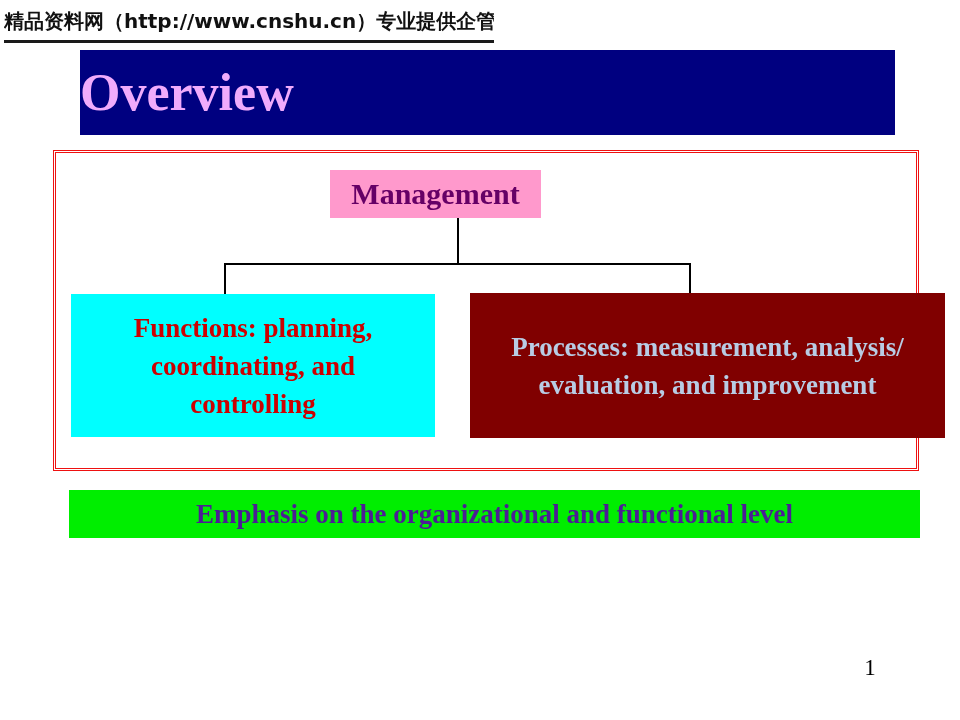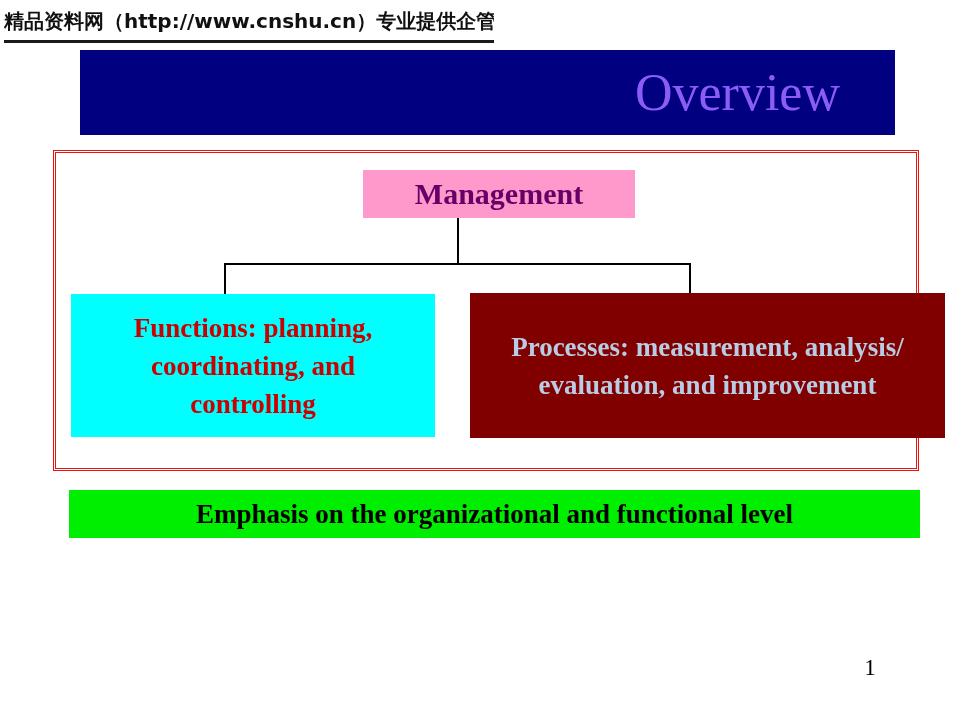--- a/index.html
+++ b/index.html
@@ -45,24 +45,24 @@
     height: 85px;
     background: #000080;
   }
   #title-text {
     position: absolute;
     left: 0;
     top: 0;
     width: 760px;
     height: 85px;
     line-height: 85px;
-    text-align: right;
-    color: #8b5cf6;
+    text-align: left;
+    color: #f0abfc;
     font-size: 52px;
-    font-weight: normal;
+    font-weight: bold;
     font-family: "Liberation Serif", "DejaVu Serif", serif;
   }
 
   
   #diagram-frame {
     position: absolute;
     left: 53px;
     top: 150px;
     width: 866px;
     height: 321px;
@@ -97,23 +97,23 @@
   #conn-right-drop {
     left: 689px;
     top: 263px;
     width: 2px;
     height: 32px;
   }
 
   
   #box-management {
     position: absolute;
-    left: 363px;
+    left: 330px;
     top: 170px;
-    width: 272px;
+    width: 211px;
     height: 48px;
     background: #ff99cc;
     color: #660066;
     font-size: 30px;
     font-weight: bold;
     line-height: 48px;
     text-align: center;
     white-space: nowrap;
   }
 
@@ -156,21 +156,21 @@
   }
 
   
   #banner-emphasis {
     position: absolute;
     left: 69px;
     top: 490px;
     width: 851px;
     height: 48px;
     background: #00ee00;
-    color: #000000;
+    color: #4c1d95;
     font-size: 27px;
     font-weight: bold;
     line-height: 48px;
     text-align: center;
     white-space: nowrap;
     overflow: hidden;
   }
 
   
   #page-number {

